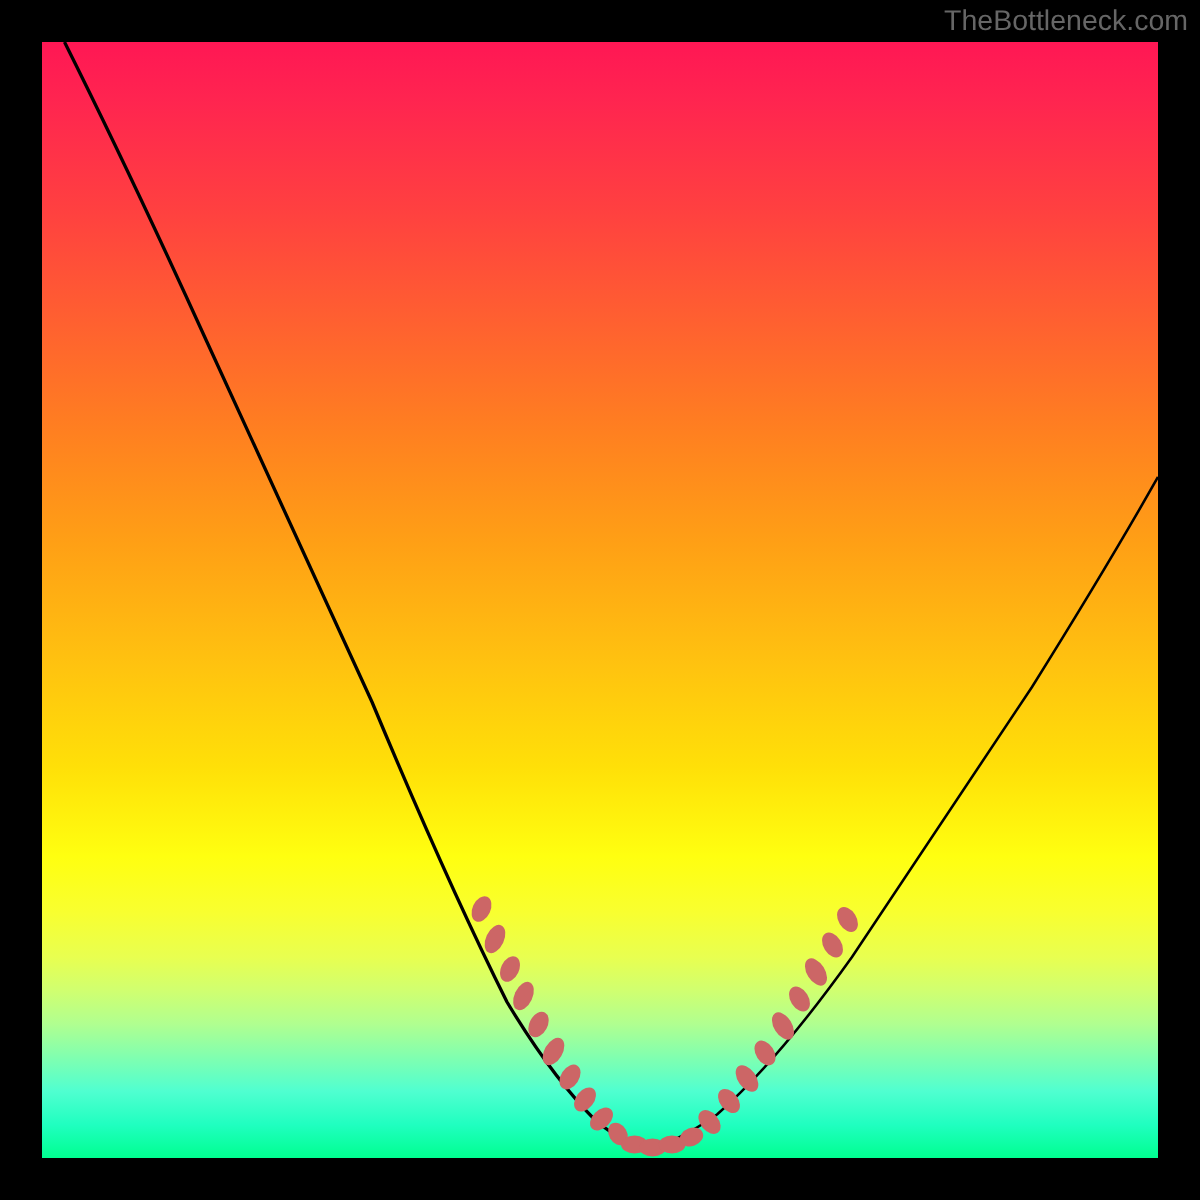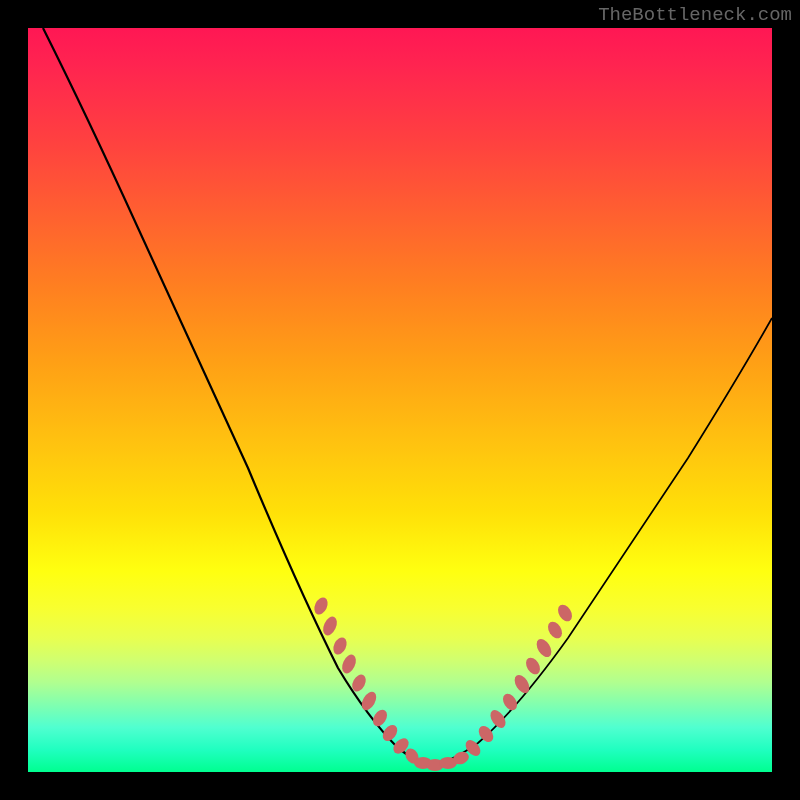--- a/index.html
+++ b/index.html
@@ -15,21 +15,20 @@
       font-family: Arial, sans-serif;
     }
     .watermark {
       position: absolute;
       top: 4px;
       right: 8px;
       color: #666;
       font-size: 19px;
       font-weight: normal;
       z-index: 10;
-      font-family: Liberation Mono, monospace;
     }
     .chart-area {
       position: absolute;
       top: 28px;
       left: 28px;
       width: 744px;
       height: 744px;
       overflow: hidden;
     }
     .gradient-bg {

